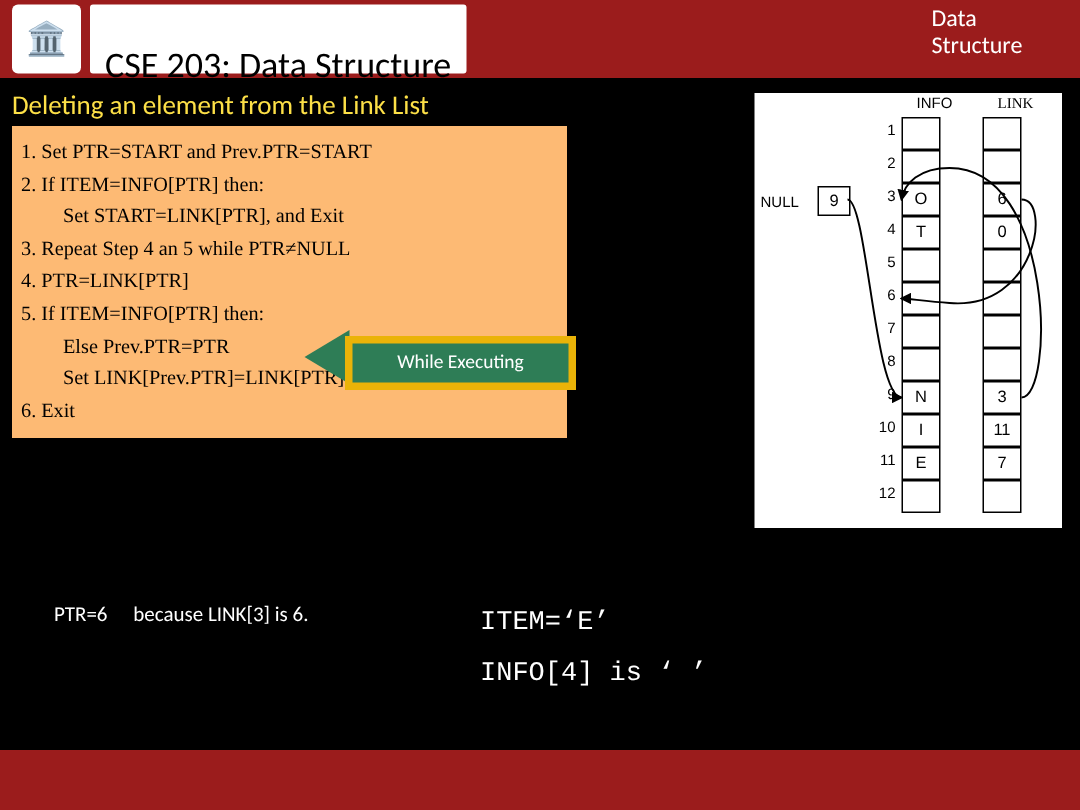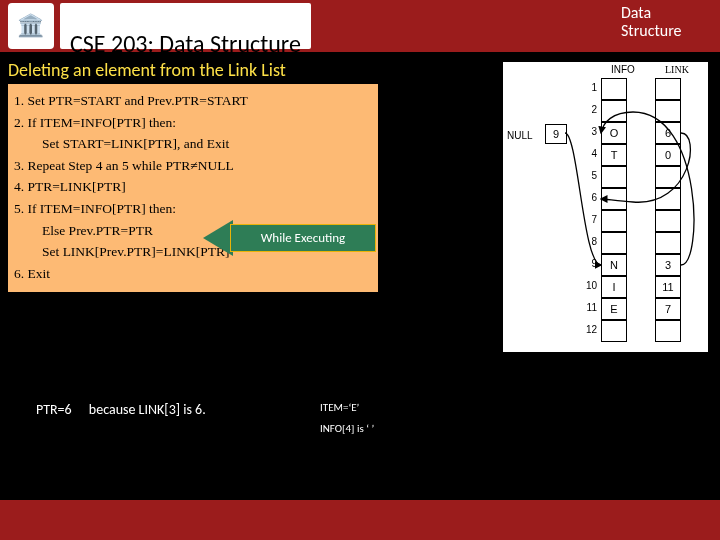--- a/index.html
+++ b/index.html
@@ -76,21 +76,21 @@
     line-height: 1.6;
   }
   .algo-block .indent { padding-left: 28px; display: block; }
   .callout {
     position: absolute;
     left: 230px;
     top: 224px;
     width: 144px;
     height: 26px;
     background: #2e7d56;
-    border: 1px solid #eab308;
+    border: 5px solid #eab308;
     color: #fff;
     font-size: 13px;
     text-align: center;
     line-height: 26px;
   }
   .callout-arrow {
     position: absolute;
     left: 203px;
     top: 220px;
     width: 0; height: 0;
@@ -105,22 +105,23 @@
     color: #fff;
     font-size: 14px;
     line-height: 1.45;
     text-align: right;
   }
   .trace2 {
     position: absolute;
     left: 320px;
     top: 398px;
     color: #fff;
-    font-size: 11px;
+    font-size: 18px;
     line-height: 1.9;
+    font-family: Liberation Mono, monospace;
   }
   .footer {
     position: absolute;
     left: 0; right: 0; bottom: 0;
     height: 40px;
     background: #9b1c1c;
   }
 
   
   .figure {

